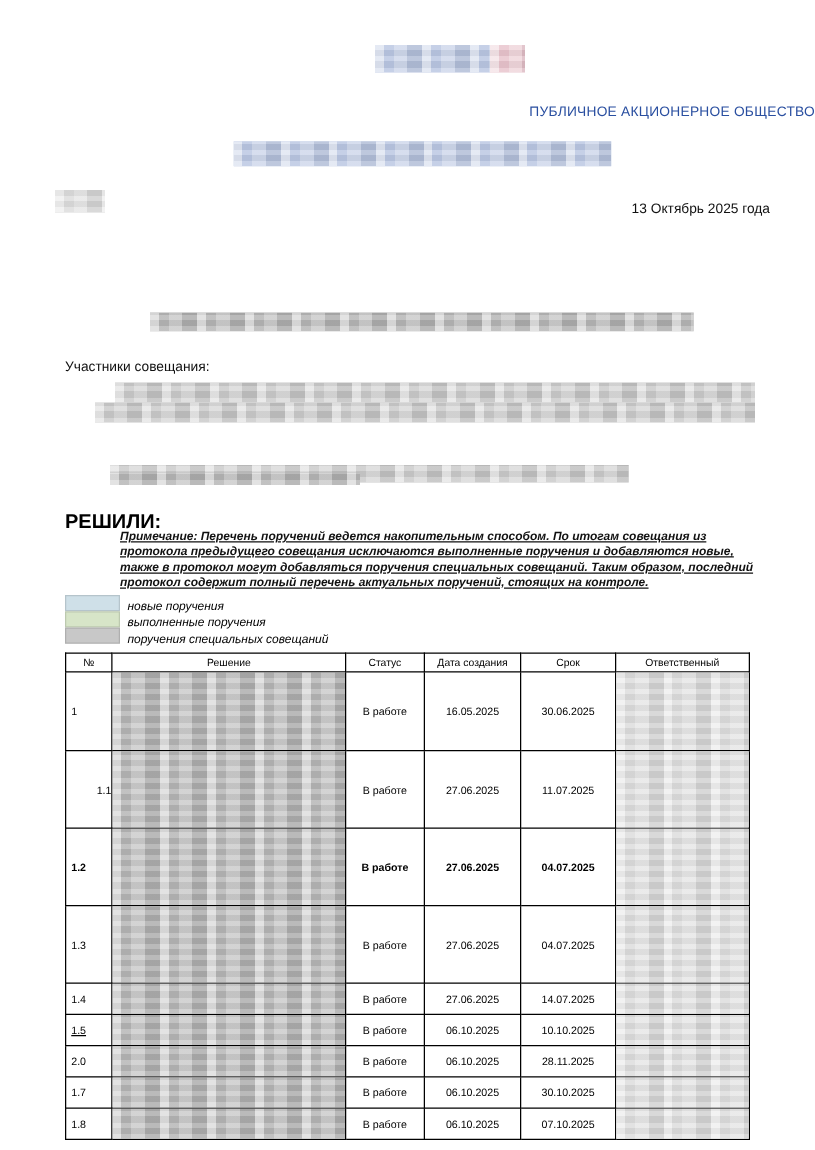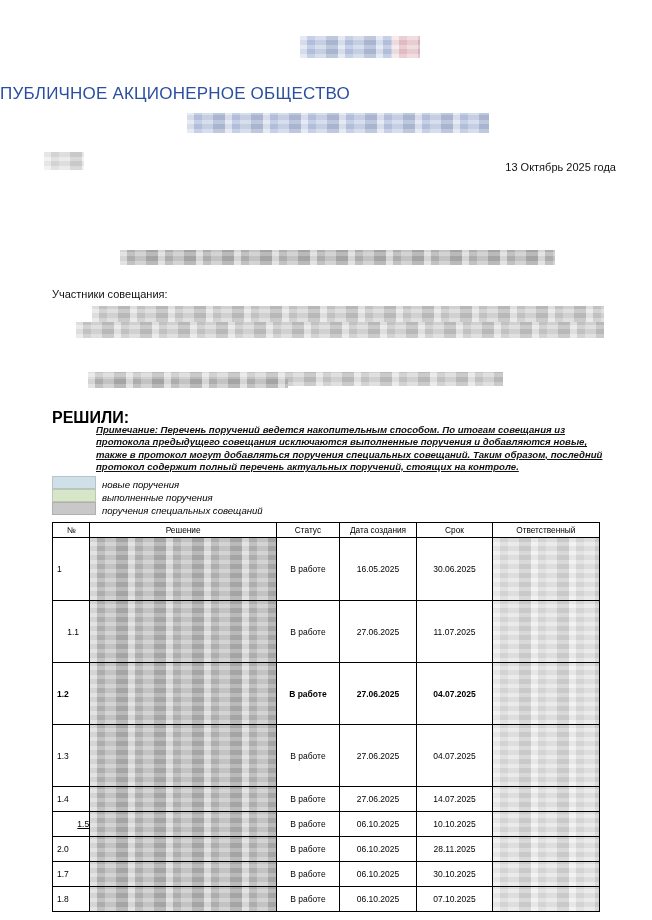--- a/index.html
+++ b/index.html
@@ -48,23 +48,23 @@
   .redact.light { background: #dcdcdc; }
   .redact.dark { background: #b4b4b4; }
 
   
   .top-block { position: absolute; }
 
   .org-line {
     position: absolute;
     left: 0; right: 0;
     top: 84px;
-    text-align: left;
+    text-align: right;
     color: #2a4fa0;
-    font-size: 17px;
+    font-size: 11px;
     letter-spacing: 0.2px;
   }
 
   .date-line {
     position: absolute;
     right: 36px;
     top: 161px;
     font-size: 11px;
     color: #111;
   }
@@ -204,21 +204,21 @@
             <span class="cellfill redact dark" style="height:62px;"></span>
           </td>
         <td class="st">В работе</td>
         <td class="cr">16.05.2025</td>
         <td class="dl">30.06.2025</td>
         <td class="resp">
             <span class="cellfill redact light" style="height:62px;"></span>
           </td>
       </tr>
       <tr style="height:61px;">
-        <td class="num" style="text-align:center; padding-left:4px;">1.1</td>
+        <td class="num" style="text-align:right; padding-left:4px;">1.1</td>
         <td class="sol">
             <span class="cellfill redact dark" style="height:61px;"></span>
           </td>
         <td class="st">В работе</td>
         <td class="cr">27.06.2025</td>
         <td class="dl">11.07.2025</td>
         <td class="resp">
             <span class="cellfill redact light" style="height:61px;"></span>
           </td>
       </tr>
@@ -252,21 +252,21 @@
             <span class="cellfill redact dark" style="height:24px;"></span>
           </td>
         <td class="st">В работе</td>
         <td class="cr">27.06.2025</td>
         <td class="dl">14.07.2025</td>
         <td class="resp">
             <span class="cellfill redact light" style="height:24px;"></span>
           </td>
       </tr>
       <tr style="height:24px;">
-        <td class="num" style="text-align:right; padding-left:4px;text-decoration:underline;">1.5</td>
+        <td class="num" style="text-align:left; padding-left:4px;text-decoration:underline;">1.5</td>
         <td class="sol">
             <span class="cellfill redact dark" style="height:24px;"></span>
           </td>
         <td class="st">В работе</td>
         <td class="cr">06.10.2025</td>
         <td class="dl">10.10.2025</td>
         <td class="resp">
             <span class="cellfill redact light" style="height:24px;"></span>
           </td>
       </tr>

